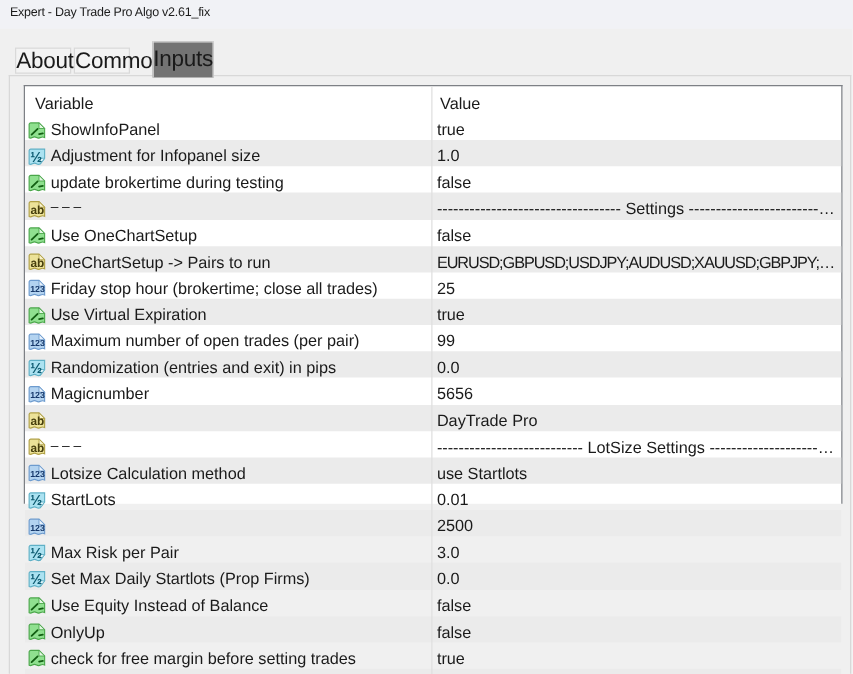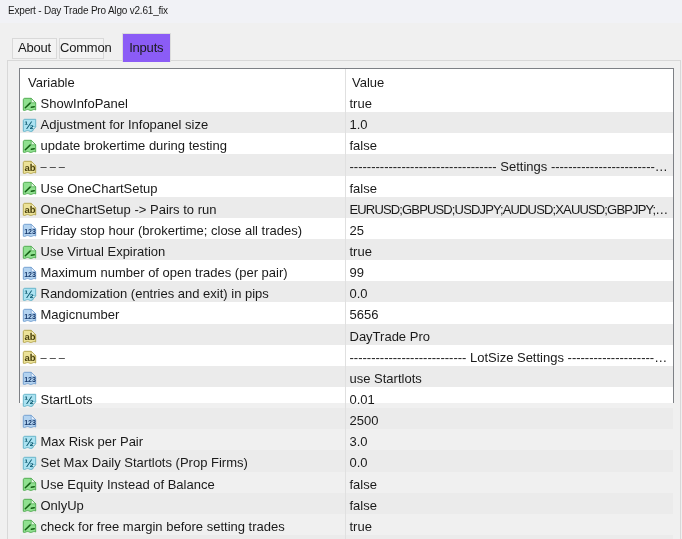--- a/index.html
+++ b/index.html
@@ -1,23 +1,23 @@
 <!DOCTYPE html>
 <html><head><meta charset="utf-8"><style>
 * { margin:0; padding:0; box-sizing:border-box; }
 html,body { width:682px; height:539px; overflow:hidden; background:#f0f0f0;
   font-family:"Liberation Sans",sans-serif; color:#1a1a1a; }
 .tstrip { position:absolute; left:0; top:0; width:682px; height:23px; background:#f1f2f6; }
 .title { position:absolute; left:8px; top:0; font-size:10px; line-height:22px; letter-spacing:-0.2px; color:#1b1b1b; }
 .pane { position:absolute; left:7px; top:60px; width:674px; height:479px; border:1px solid #d8d8d8; border-bottom:none; }
 .tab { position:absolute; top:38px; height:20.5px; background:#f3f3f3; border:1px solid #d9d9d9;
-  font-size:13px; letter-spacing:-0.2px; text-align:center; line-height:18.5px; }
+  font-size:18px; letter-spacing:-0.2px; text-align:left; line-height:18.5px; }
 .t-about { left:12px; width:45px; }
 .t-common { left:59px; width:45px; }
-.t-inputs { left:121.5px; width:49.5px; top:32.5px; height:29px; background:#8b5cf6;
+.t-inputs { left:121.5px; width:49.5px; top:32.5px; height:29px; background:#737373;
   border:1px solid #dcdcdc; border-bottom:none; line-height:27px; }
 .tbl { position:absolute; left:19px; top:68px; width:654.5px; height:335px;
   border:1px solid #7d8085; border-bottom:none; background:#fff; }
 .hdr { position:relative; height:22.05px; }
 .hdr .h1 { position:absolute; left:8px; top:0; line-height:27px; }
 .hdr .h2 { position:absolute; left:332px; top:0; line-height:27px; }
 .row { position:relative; height:21.15px; }
 .row.even { background:#ebebeb; }
 .row svg { position:absolute; left:2.2px; top:5.6px; }
 .nmd { font-size:11px; }
@@ -158,20 +158,21 @@
       </svg>
       <span class="nm nmd">– – –</span>
       <span class="val">--------------------------- LotSize Settings --------------------------------</span>
     </div>
 <div class="row even">
       <svg width="15" height="15" viewBox="0 0 15 15">
         <path d="M1.3,2.6 C1.3,1.9 1.9,1.3 2.6,1.3 L9.2,1.3 L13.7,5.8 L13.7,13.0 C12.6,12.4 11.6,12.4 10.5,13.0 C9.4,13.6 8.3,13.6 7.2,13.0 C6.1,12.4 5.0,12.4 3.9,13.0 C3.0,13.5 2.1,13.6 1.3,13.2 Z" fill="#b3d3f0" stroke="#6d9bce" stroke-width="0.9"></path>
         <path d="M9.2,1.3 L13.7,5.8 L9.2,5.8 Z" fill="#e9f2fc" stroke="#6d9bce" stroke-width="0.7"></path>
         <text x="2.2" y="10.6" font-family="Liberation Sans" font-size="7" font-weight="bold" fill="#16386b">123</text>
       </svg>
+      <span class="nm">Lotsize Calculation method</span>
       <span class="val">use Startlots</span>
     </div>
 <div class="row odd">
       <svg width="15" height="15" viewBox="0 0 15 15">
         <path d="M1.3,2.6 C1.3,1.9 1.9,1.3 2.6,1.3 L13.7,1.3 L13.7,8.6 L10.2,13.2 C9.3,13.6 8.3,13.6 7.2,13.0 C6.1,12.4 5.0,12.4 3.9,13.0 C3.0,13.5 2.1,13.6 1.3,13.2 Z" fill="#abe2f1" stroke="#5fb0c6" stroke-width="0.9"></path>
         <path d="M13.7,8.6 L10.2,13.2 L10.2,8.6 Z" fill="#e3f6fb" stroke="#5fb0c6" stroke-width="0.7"></path>
         <text x="2.2" y="11.3" font-family="Liberation Sans" font-size="11.5" font-weight="bold" fill="#0d5a70">½</text>
       </svg>
       <span class="nm">StartLots</span>
       <span class="val">0.01</span>

